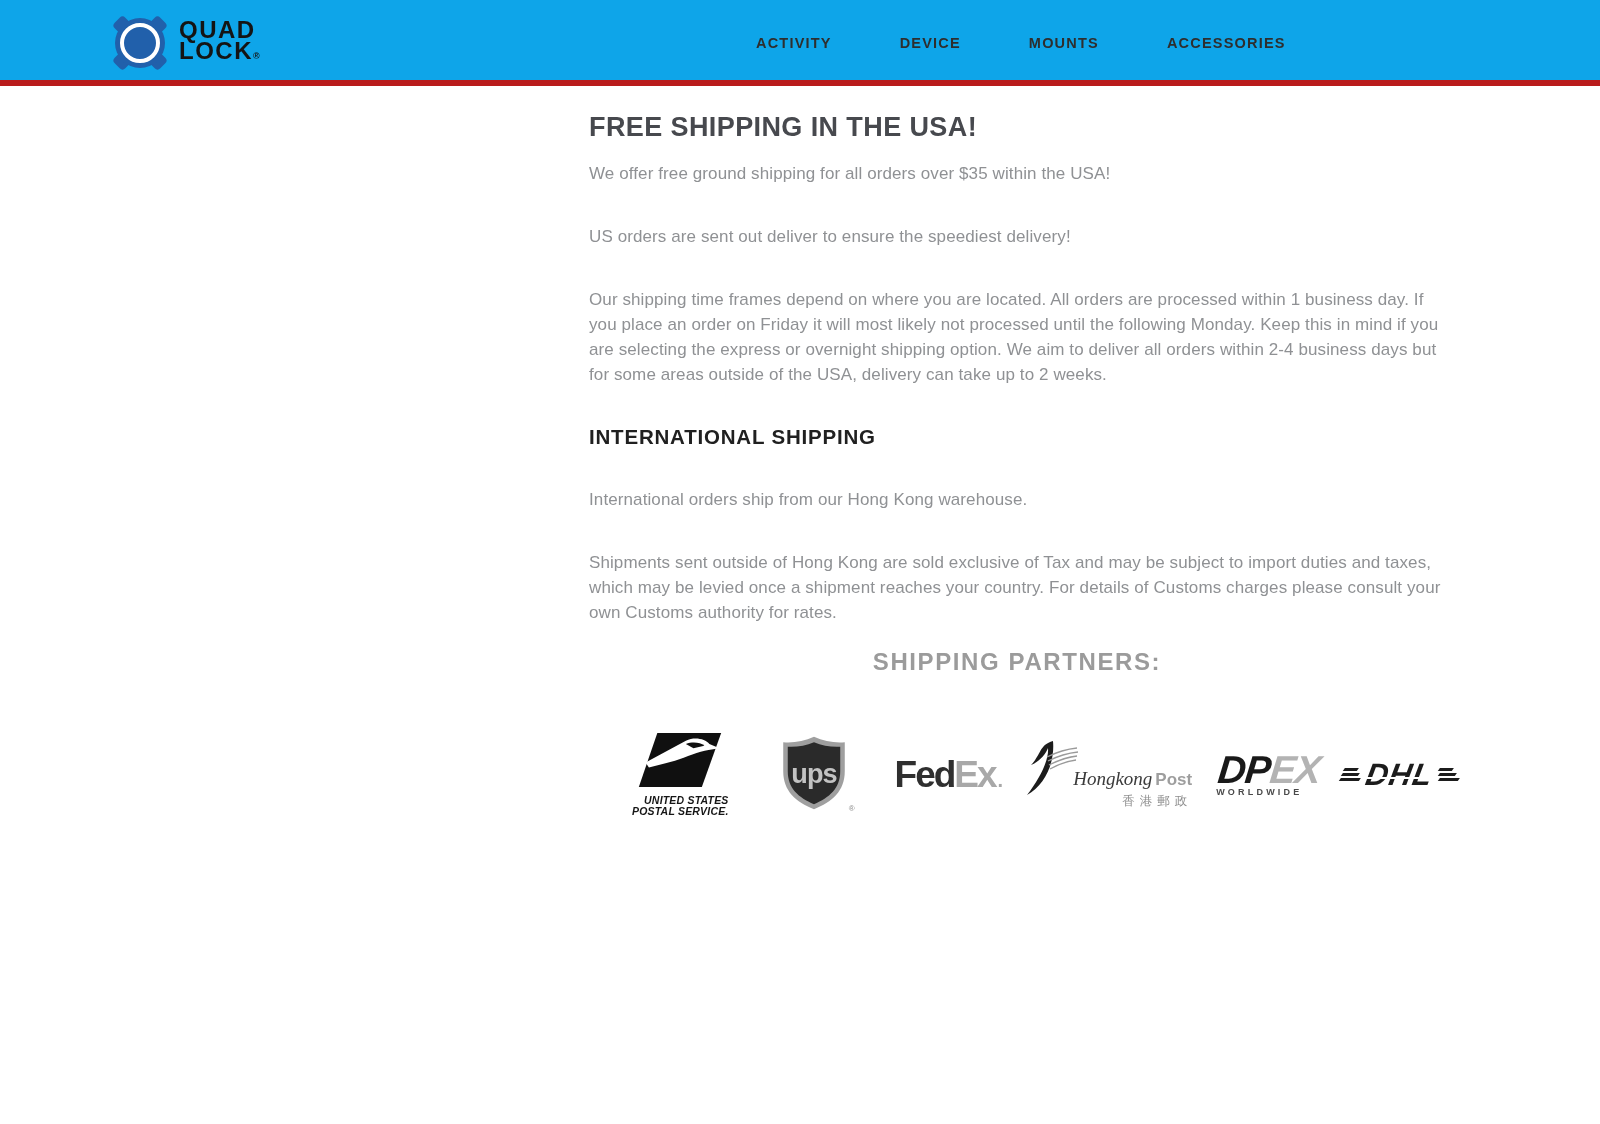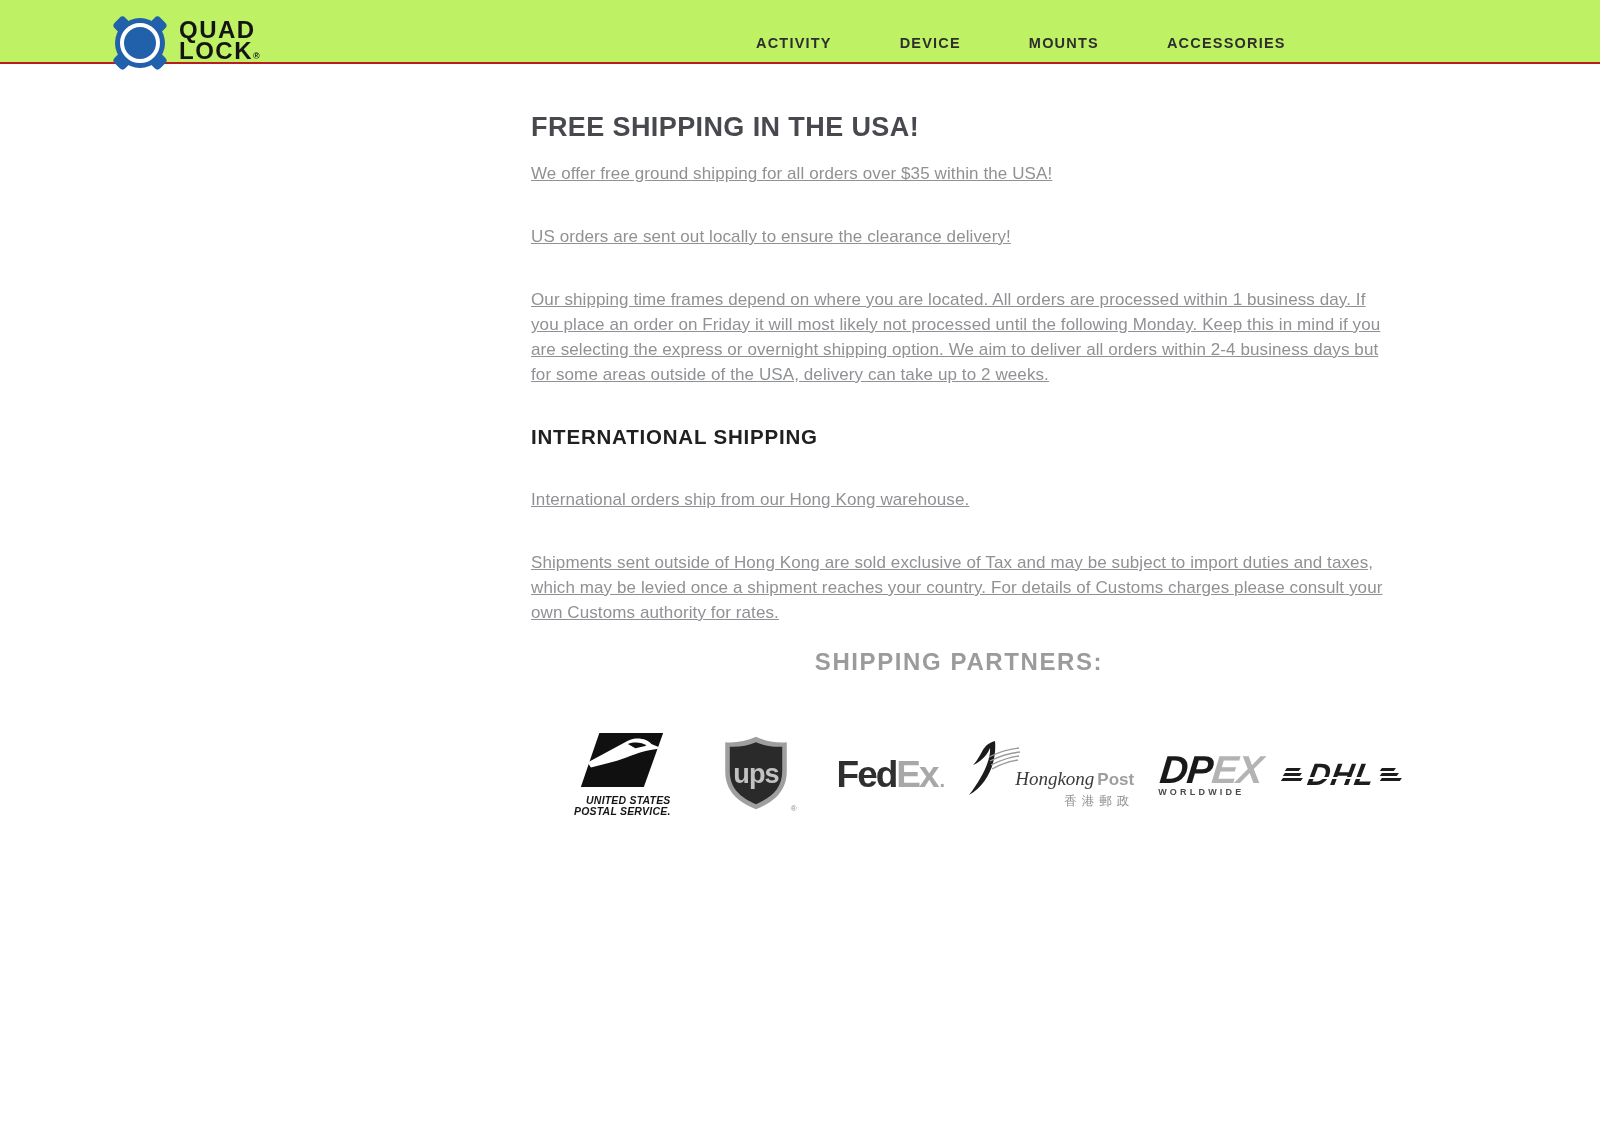--- a/index.html
+++ b/index.html
@@ -1,38 +1,38 @@
 <!DOCTYPE html>
 <html><head>
 <meta charset="utf-8">
 <style>
   * { box-sizing: border-box; margin: 0; padding: 0; }
   html, body { width: 1600px; height: 1124px; background: #ffffff; overflow: hidden;
     font-family: "Liberation Sans", sans-serif; position: relative; }
 
   
-  .site-header { position: absolute; top: 0; left: 0; width: 1600px; height: 64px;
-    background: #bef264; border-bottom: 2px solid #b91c1c; }
+  .site-header { position: absolute; top: 0; left: 0; width: 1600px; height: 86px;
+    background: #0ea5e9; border-bottom: 6px solid #b91c1c; }
   .logo { position: absolute; left: 110px; top: 12px; height: 62px;
     display: flex; align-items: center; gap: 9px; cursor: pointer; }
   .logo-icon svg { display: block; }
   .logo-word { font-weight: 900; font-size: 24px; line-height: 21px; color: #141414;
     letter-spacing: 1.5px; }
   .logo-word .reg { font-size: 9px; vertical-align: baseline; letter-spacing: 0; }
   .main-nav { position: absolute; left: 756px; top: 0; height: 86px;
     display: flex; align-items: center; gap: 68px; }
   .nav-item { font-size: 14.5px; font-weight: 600; letter-spacing: 1.2px; color: #2e2e2e;
     cursor: pointer; white-space: nowrap; }
 
   
-  .content { position: absolute; left: 531px; top: 86px; width: 856px; }
+  .content { position: absolute; left: 589px; top: 86px; width: 856px; }
   .page-title { margin: 24px 0 17px; font-size: 27px; line-height: 34px; font-weight: 700;
     color: #47494e; letter-spacing: 0.4px; }
   .content p { font-size: 17px; line-height: 25px; color: #8f9194; margin: 0 0 38px;
-    letter-spacing: 0.1px; text-decoration: underline; }
+    letter-spacing: 0.1px; }
   .content p.tight { margin-bottom: 23px; }
   .section-title { margin: 4px 0 38px; font-size: 20.5px; font-weight: 700; color: #202020;
     letter-spacing: 0.8px; }
   .partners-title { margin: 4px 0 0; font-size: 24px; font-weight: 700; color: #9b9b9b;
     letter-spacing: 1.6px; text-align: center; }
 
   
   .partners-row { margin-top: 56px; padding-left: 43px; display: flex; align-items: center; }
   .partner { display: flex; flex-direction: column; align-items: center; }
 
@@ -114,21 +114,21 @@
     <span class="nav-item">DEVICE</span>
     <span class="nav-item">MOUNTS</span>
     <span class="nav-item">ACCESSORIES</span>
   </nav>
 </header>
 
 <main class="content">
   <h1 class="page-title">FREE SHIPPING IN THE USA!</h1>
 
   <p>We offer free ground shipping for all orders over $35 within the USA!</p>
-  <p>US orders are sent out locally to ensure the clearance delivery!</p>
+  <p>US orders are sent out deliver to ensure the speediest delivery!</p>
   <p>Our shipping time frames depend on where you are located. All orders are processed within 1 business day. If you place an order on Friday it will most likely not processed until the following Monday. Keep this in mind if you are selecting the express or overnight shipping option. We aim to deliver all orders within 2-4 business days but for some areas outside of the USA, delivery can take up to 2 weeks.</p>
 
   <h2 class="section-title">INTERNATIONAL SHIPPING</h2>
 
   <p>International orders ship from our Hong Kong warehouse.</p>
   <p class="tight">Shipments sent outside of Hong Kong are sold exclusive of Tax and may be subject to import duties and taxes, which may be levied once a shipment reaches your country. For details of Customs charges please consult your own Customs authority for rates.</p>
 
   <h3 class="partners-title">SHIPPING PARTNERS:</h3>
 
   <div class="partners-row">

